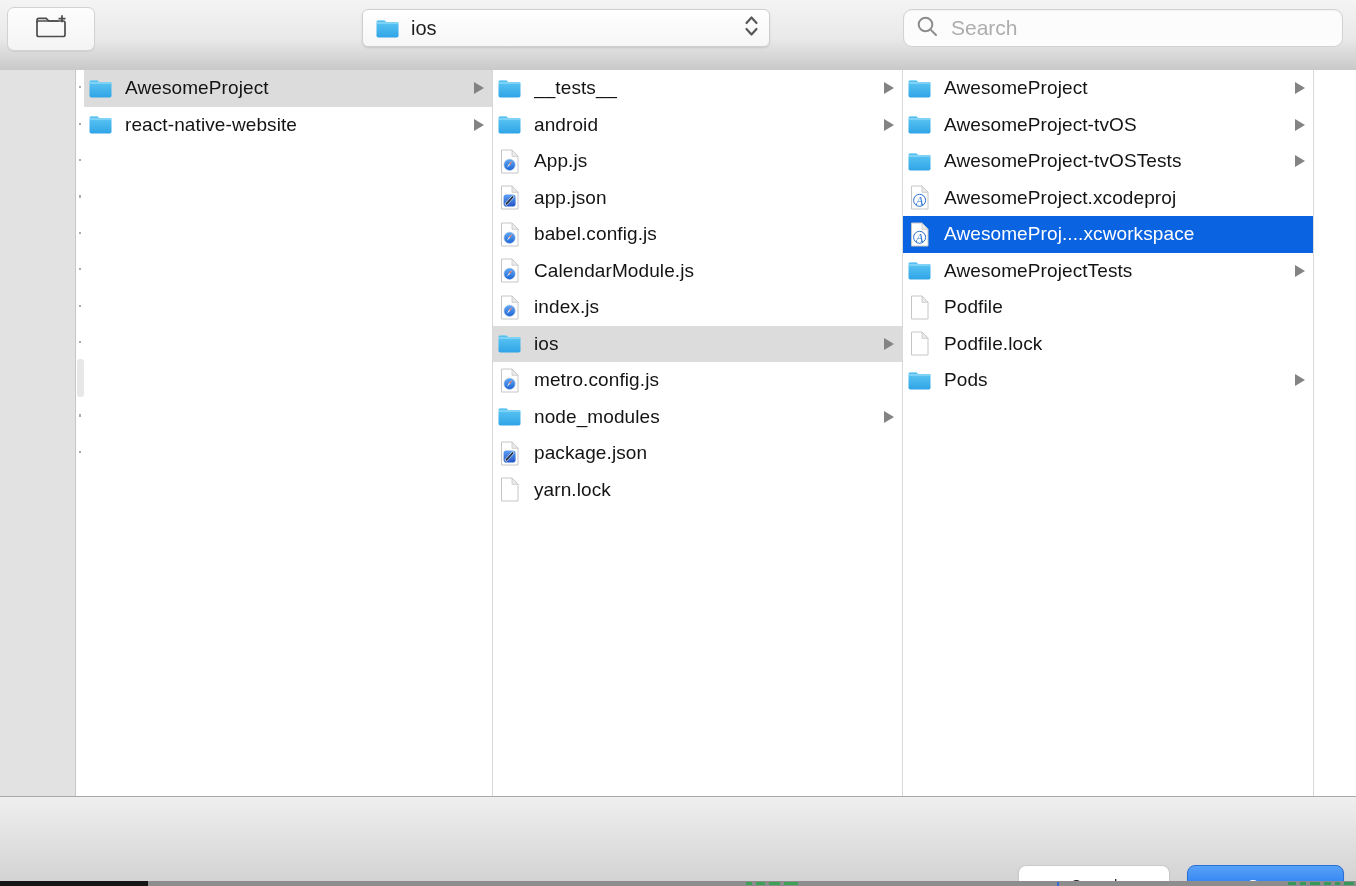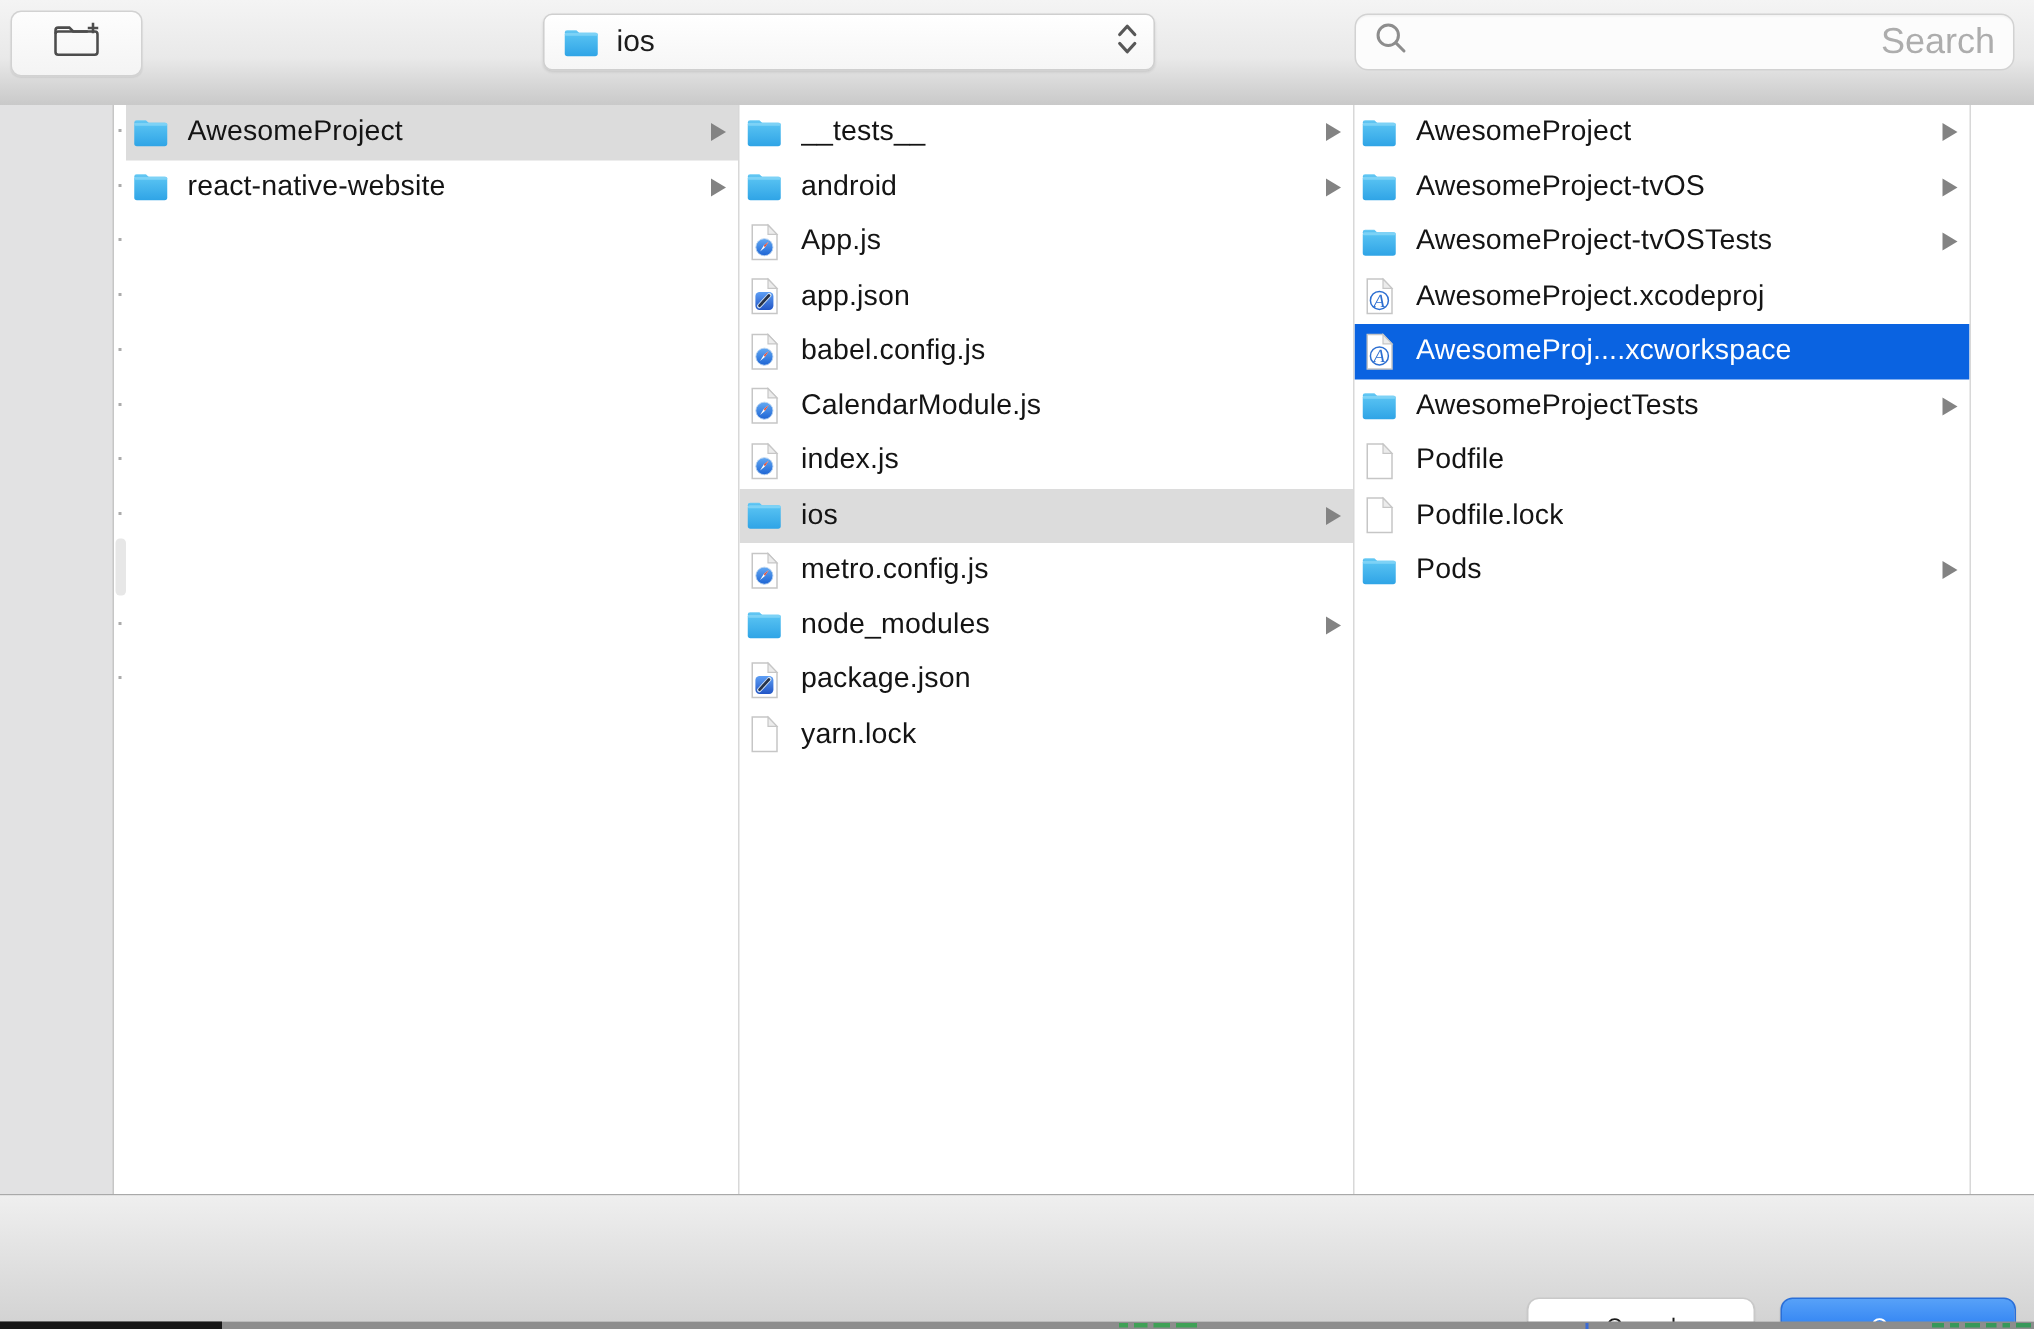--- a/index.html
+++ b/index.html
@@ -32,21 +32,21 @@
   .loc-label{font-size:20px;color:#1d1d1d;flex:1;}
   .search-field{
     position:absolute;left:903px;top:9px;width:440px;height:38px;
     background:#fcfcfc;border:1px solid #d2d2d2;border-radius:9px;
     box-shadow:inset 0 1px 1px rgba(0,0,0,.04);
     display:flex;align-items:center;box-sizing:border-box;padding:0 10px 0 12px;
   }
   .search-field input{
     border:none;outline:none;background:transparent;flex:1;
     font-family:"Liberation Sans","DejaVu Sans",sans-serif;
-    font-size:24px;color:#333;margin-left:10px;text-align:right;
+    font-size:21px;color:#333;margin-left:10px;
   }
   .search-field input::placeholder{color:#adadad;}
   
   .columns{
     position:absolute;top:70px;left:0;width:1356px;height:727px;
     background:#fff;border-bottom:1px solid #a9a9a9;box-sizing:border-box;
   }
   .sidebar-edge{
     position:absolute;left:0;top:0;width:76px;height:100%;
     background:#e2e2e3;border-right:1px solid #c6c6c6;box-sizing:border-box;

